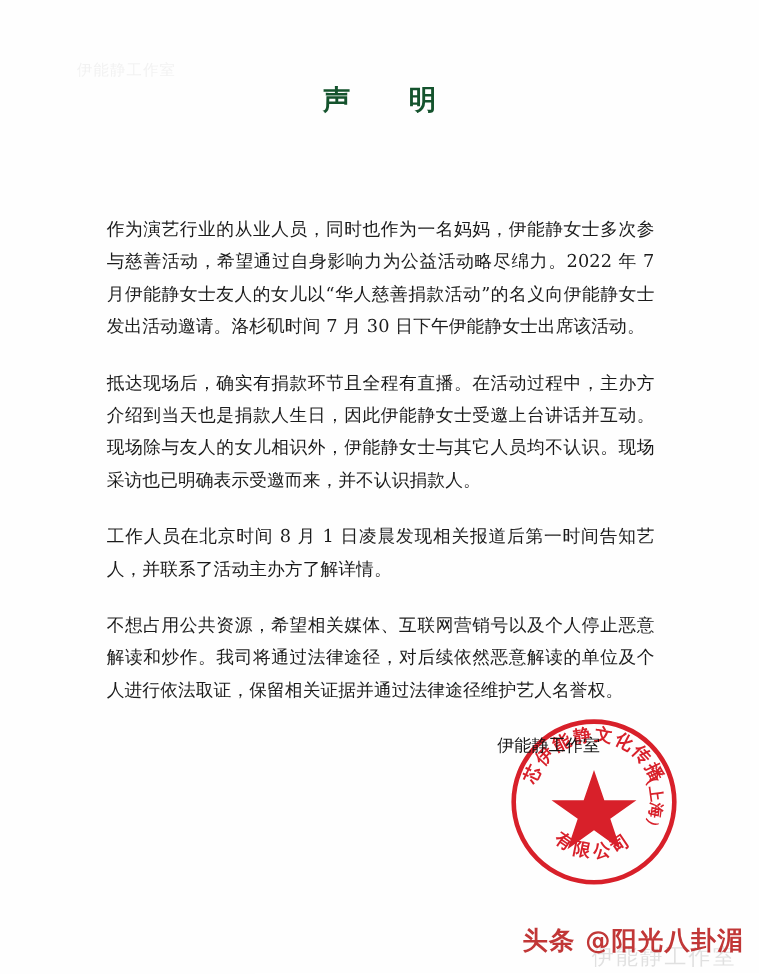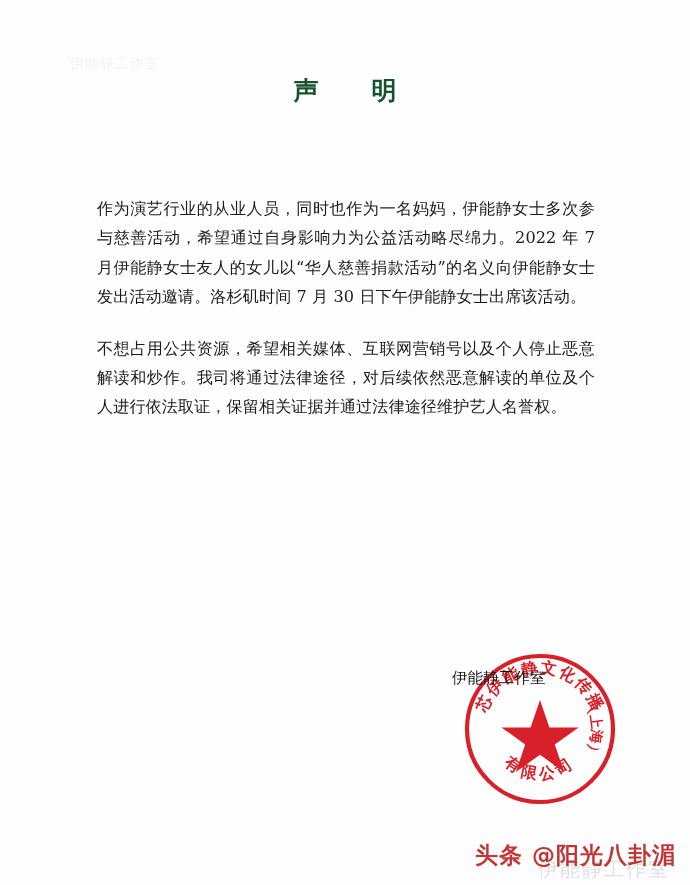--- a/index.html
+++ b/index.html
@@ -138,20 +138,22 @@
 <body>
 
 <div class="page">
 
   <div class="watermark-ghost-tl">伊能静工作室</div>
 
   <div class="doc-title">声　明</div>
 
   <div class="body-wrap">
     <p class="para">作为演艺行业的从业人员，同时也作为一名妈妈，伊能静女士多次参与慈善活动，希望通过自身影响力为公益活动略尽绵力。2022 年 7 月伊能静女士友人的女儿以“华人慈善捐款活动”的名义向伊能静女士发出活动邀请。洛杉矶时间 7 月 30 日下午伊能静女士出席该活动。</p>
+    <p class="para">抵达现场后，确实有捐款环节且全程有直播。在活动过程中，主办方介绍到当天也是捐款人生日，因此伊能静女士受邀上台讲话并互动。现场除与友人的女儿相识外，伊能静女士与其它人员均不认识。现场采访也已明确表示受邀而来，并不认识捐款人。</p>
+    <p class="para">工作人员在北京时间 8 月 1 日凌晨发现相关报道后第一时间告知艺人，并联系了活动主办方了解详情。</p>
     <p class="para">不想占用公共资源，希望相关媒体、互联网营销号以及个人停止恶意解读和炒作。我司将通过法律途径，对后续依然恶意解读的单位及个人进行依法取证，保留相关证据并通过法律途径维护艺人名誉权。</p>
   </div>
 
   <div class="seal">
     <svg viewBox="0 0 158 158" xmlns="http://www.w3.org/2000/svg">
       <defs>
         <path id="arcTop" d="M 79,79 m -56,0 a 56,56 0 0 1 112,0" fill="none"></path>
         <path id="arcBottom" d="M 79,79 m -50,0 a 50,50 0 0 0 100,0" fill="none"></path>
         <path id="arcRight" d="M 79,79 m 0,-52 a 52,52 0 0 1 0,104" fill="none"></path>
       </defs>

